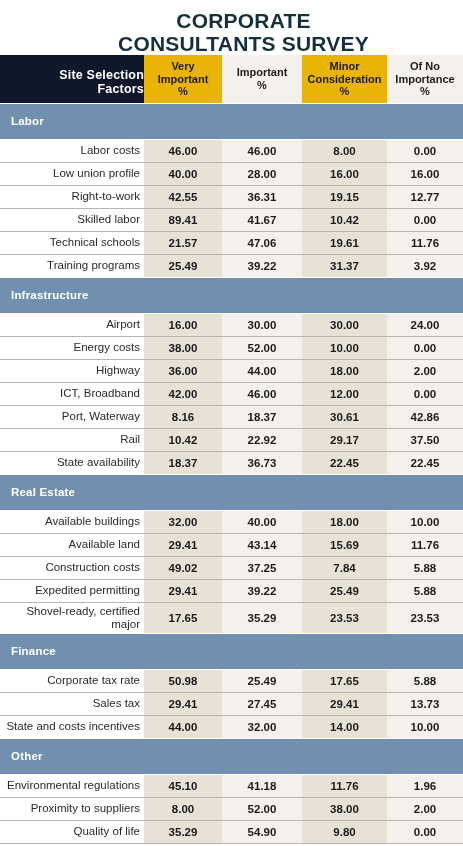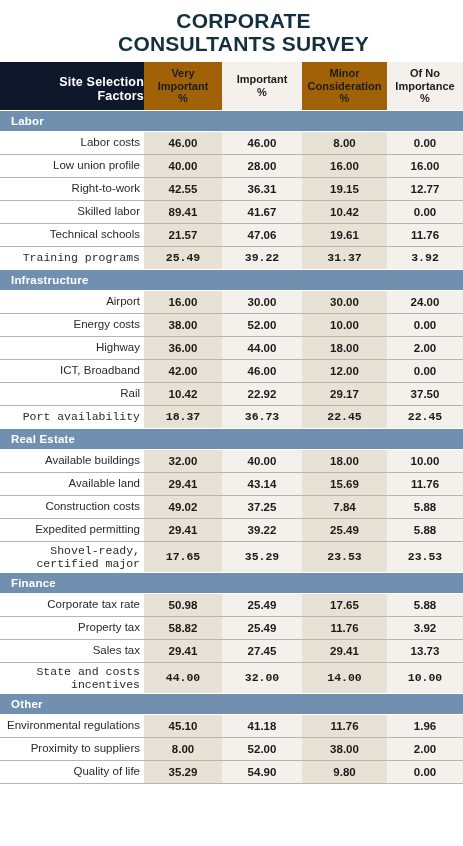--- a/index.html
+++ b/index.html
@@ -15,21 +15,21 @@
   #page {
     width: 463px;
     height: 846px;
     position: relative;
     overflow: hidden;
     background: #ffffff;
   }
 
   
   .title-block {
-    padding: 9px 10px 7px 10px;
+    padding: 9px 10px 0 10px;
     text-align: center;
     margin-left: 24px;
   }
   .title-line {
     color: #14303f;
     font-size: 21px;
     font-weight: bold;
     letter-spacing: 0.2px;
     line-height: 23px;
     white-space: nowrap;
@@ -66,31 +66,31 @@
     letter-spacing: 0.2px;
   }
   th.head-num {
     color: #1c1c1c;
     text-align: center;
     font-size: 11px;
     line-height: 12.5px;
     height: 48px;
     padding: 4px 3px;
   }
-  th.shade-a { background: #a16207; }
+  th.shade-a { background: #eab308; }
   th.shade-b { background: #f4f1ec; }
 
   
   tr.section td {
     background: #7190b0;
     color: #ffffff;
     font-weight: bold;
     font-size: 11.5px;
     padding: 4px 0 4px 11px;
-    height: 21px;
+    height: 36px;
     letter-spacing: 0.2px;
     border-top: 1px solid #ffffff;
     border-bottom: 1px solid #ffffff;
   }
 
   
   tr.data td {
     border-bottom: 1px solid #b9b5ae;
     height: 23px;
     padding: 2px 4px;
@@ -105,21 +105,21 @@
     line-height: 13px;
   }
   td.num {
     color: #1b1b1b;
     font-size: 11.5px;
     font-weight: bold;
     text-align: center;
   }
   td.col-a { background: #e7e1d6; }
   td.col-b { background: #f4f1ec; }
-  tr.section-prev td { border-bottom: none; font-family: Liberation Mono, monospace; }
+  tr.section-prev td { border-bottom: none; }
 </style>
 </head>
 <body>
 
 <div id="page">
 
   <div class="title-block">
     <div class="title-line">CORPORATE</div>
     <div class="title-line">CONSULTANTS SURVEY</div>
   </div>
@@ -224,28 +224,35 @@
           <td class="num col-b">2.00</td>
         </tr>
         <tr class="data">
           <td class="factor">ICT, Broadband</td>
           <td class="num col-a">42.00</td>
           <td class="num col-b">46.00</td>
           <td class="num col-a">12.00</td>
           <td class="num col-b">0.00</td>
         </tr>
         <tr class="data">
+          <td class="factor">Port, Waterway</td>
+          <td class="num col-a">8.16</td>
+          <td class="num col-b">18.37</td>
+          <td class="num col-a">30.61</td>
+          <td class="num col-b">42.86</td>
+        </tr>
+        <tr class="data">
           <td class="factor">Rail</td>
           <td class="num col-a">10.42</td>
           <td class="num col-b">22.92</td>
           <td class="num col-a">29.17</td>
           <td class="num col-b">37.50</td>
         </tr>
         <tr class="data section-prev">
-          <td class="factor">Port availability</td>
+          <td class="factor">State availability</td>
           <td class="num col-a">18.37</td>
           <td class="num col-b">36.73</td>
           <td class="num col-a">22.45</td>
           <td class="num col-b">22.45</td>
         </tr>
         <tr class="section">
           <td colspan="5">Real Estate</td>
         </tr>
         <tr class="data">
           <td class="factor">Available buildings</td>
@@ -286,27 +293,20 @@
           <td colspan="5">Finance</td>
         </tr>
         <tr class="data">
           <td class="factor">Corporate tax rate</td>
           <td class="num col-a">50.98</td>
           <td class="num col-b">25.49</td>
           <td class="num col-a">17.65</td>
           <td class="num col-b">5.88</td>
         </tr>
         <tr class="data">
-          <td class="factor">Property tax</td>
-          <td class="num col-a">58.82</td>
-          <td class="num col-b">25.49</td>
-          <td class="num col-a">11.76</td>
-          <td class="num col-b">3.92</td>
-        </tr>
-        <tr class="data">
           <td class="factor">Sales tax</td>
           <td class="num col-a">29.41</td>
           <td class="num col-b">27.45</td>
           <td class="num col-a">29.41</td>
           <td class="num col-b">13.73</td>
         </tr>
         <tr class="data section-prev">
           <td class="factor">State and costs incentives</td>
           <td class="num col-a">44.00</td>
           <td class="num col-b">32.00</td>

